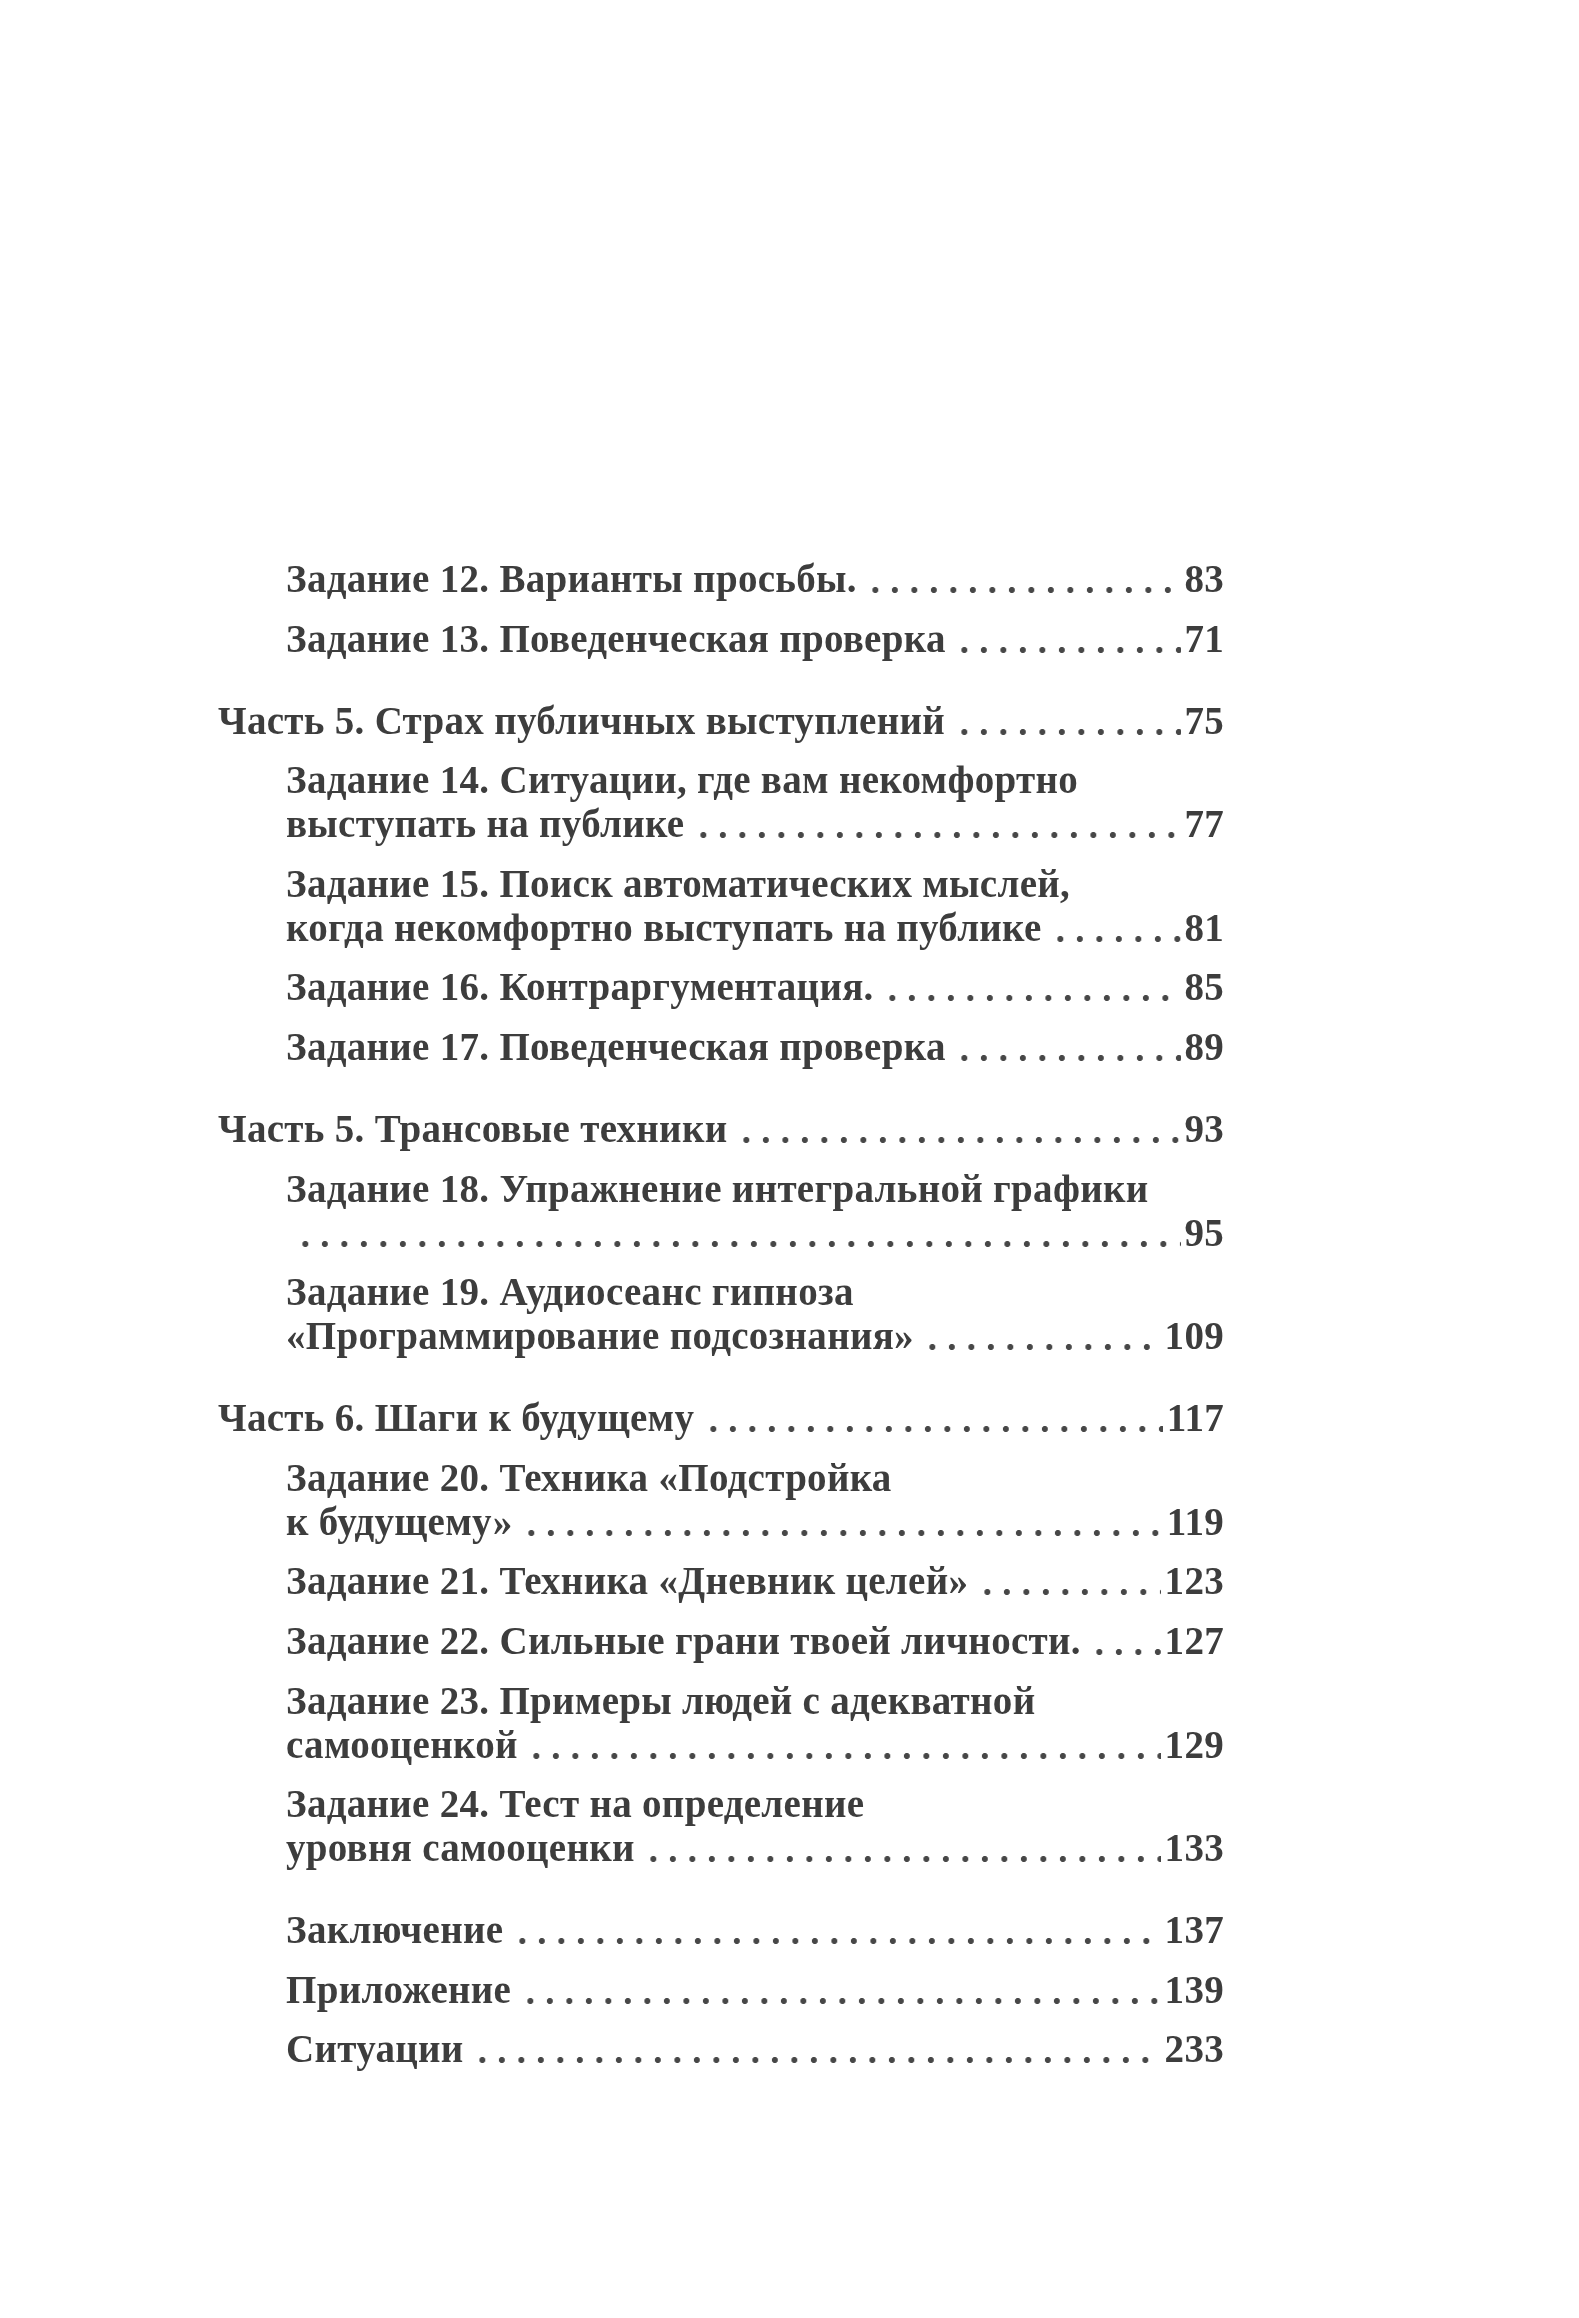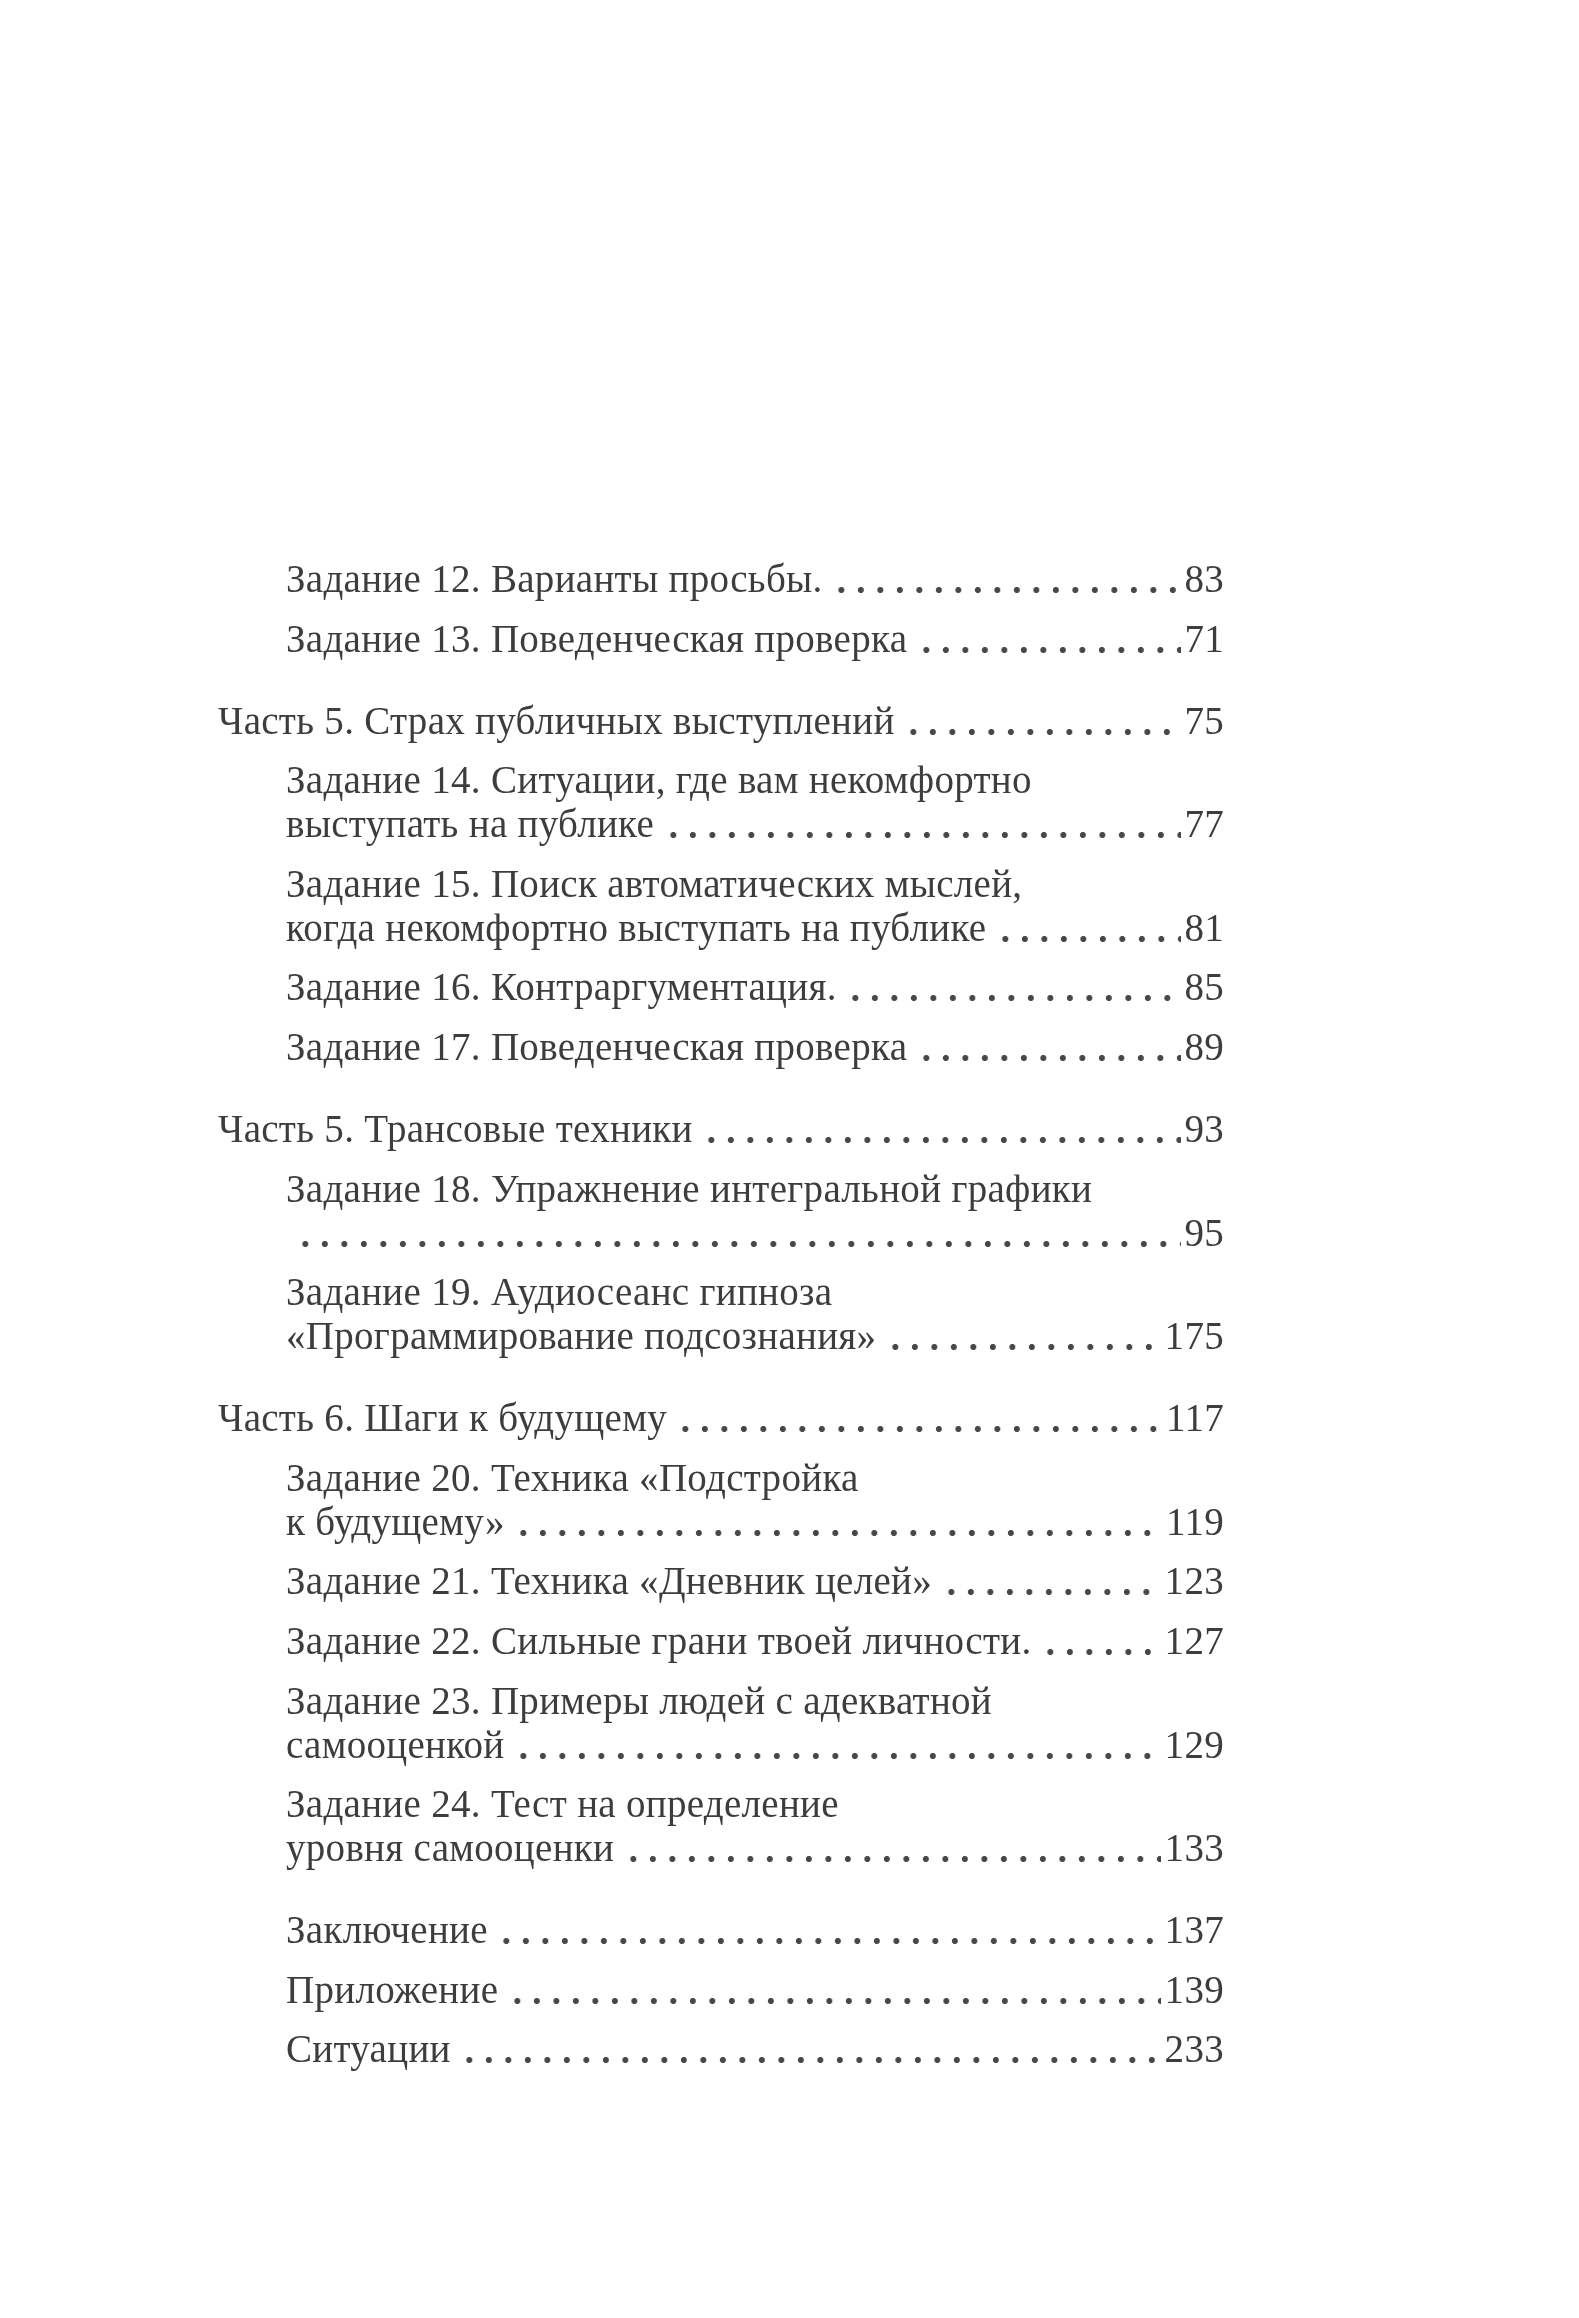--- a/index.html
+++ b/index.html
@@ -26,20 +26,21 @@
     width: 1006px;
     font-size: 39px;
     line-height: 44px;
   }
   .toc-entry { margin-bottom: 15.6px; }
   .toc-entry.level-1 { padding-left: 68px; }
   .toc-entry.section-gap { margin-top: 38px; }
   .toc-line {
     display: flex;
     align-items: flex-end;
+    font-weight: bold;
   }
   .entry-text {
     white-space: nowrap;
     letter-spacing: 0.3px;
   }
   .leader {
     flex: 1 1 auto;
     min-width: 23.4px;
     height: 44px;
     margin: 0 3.9px 0 6.5px;
@@ -129,21 +130,21 @@
           <span class="page-num">95</span>
         </div>
       </div>
       <div class="toc-entry level-1">
         <div class="toc-line">
           <span class="entry-text">Задание 19. Аудиосеанс гипноза</span>
         </div>
         <div class="toc-line">
           <span class="entry-text">«Программирование подсознания»</span>
           <span class="leader"></span>
-          <span class="page-num">175</span>
+          <span class="page-num">109</span>
         </div>
       </div>
       <div class="toc-entry level-0 section-gap">
         <div class="toc-line">
           <span class="entry-text">Часть 6. Шаги к будущему</span>
           <span class="leader"></span>
           <span class="page-num">117</span>
         </div>
       </div>
       <div class="toc-entry level-1">

